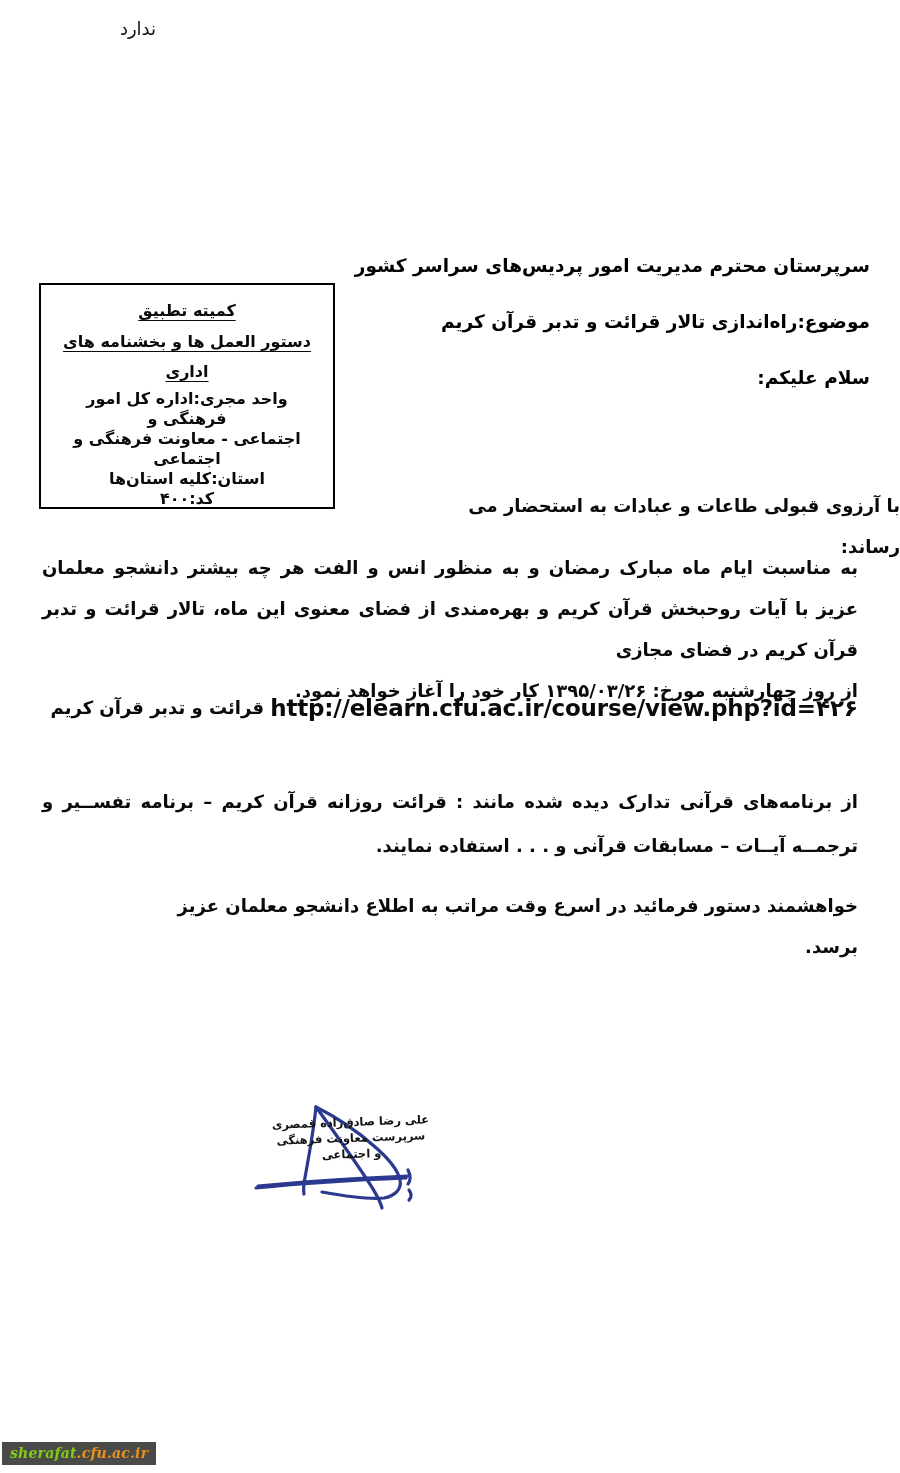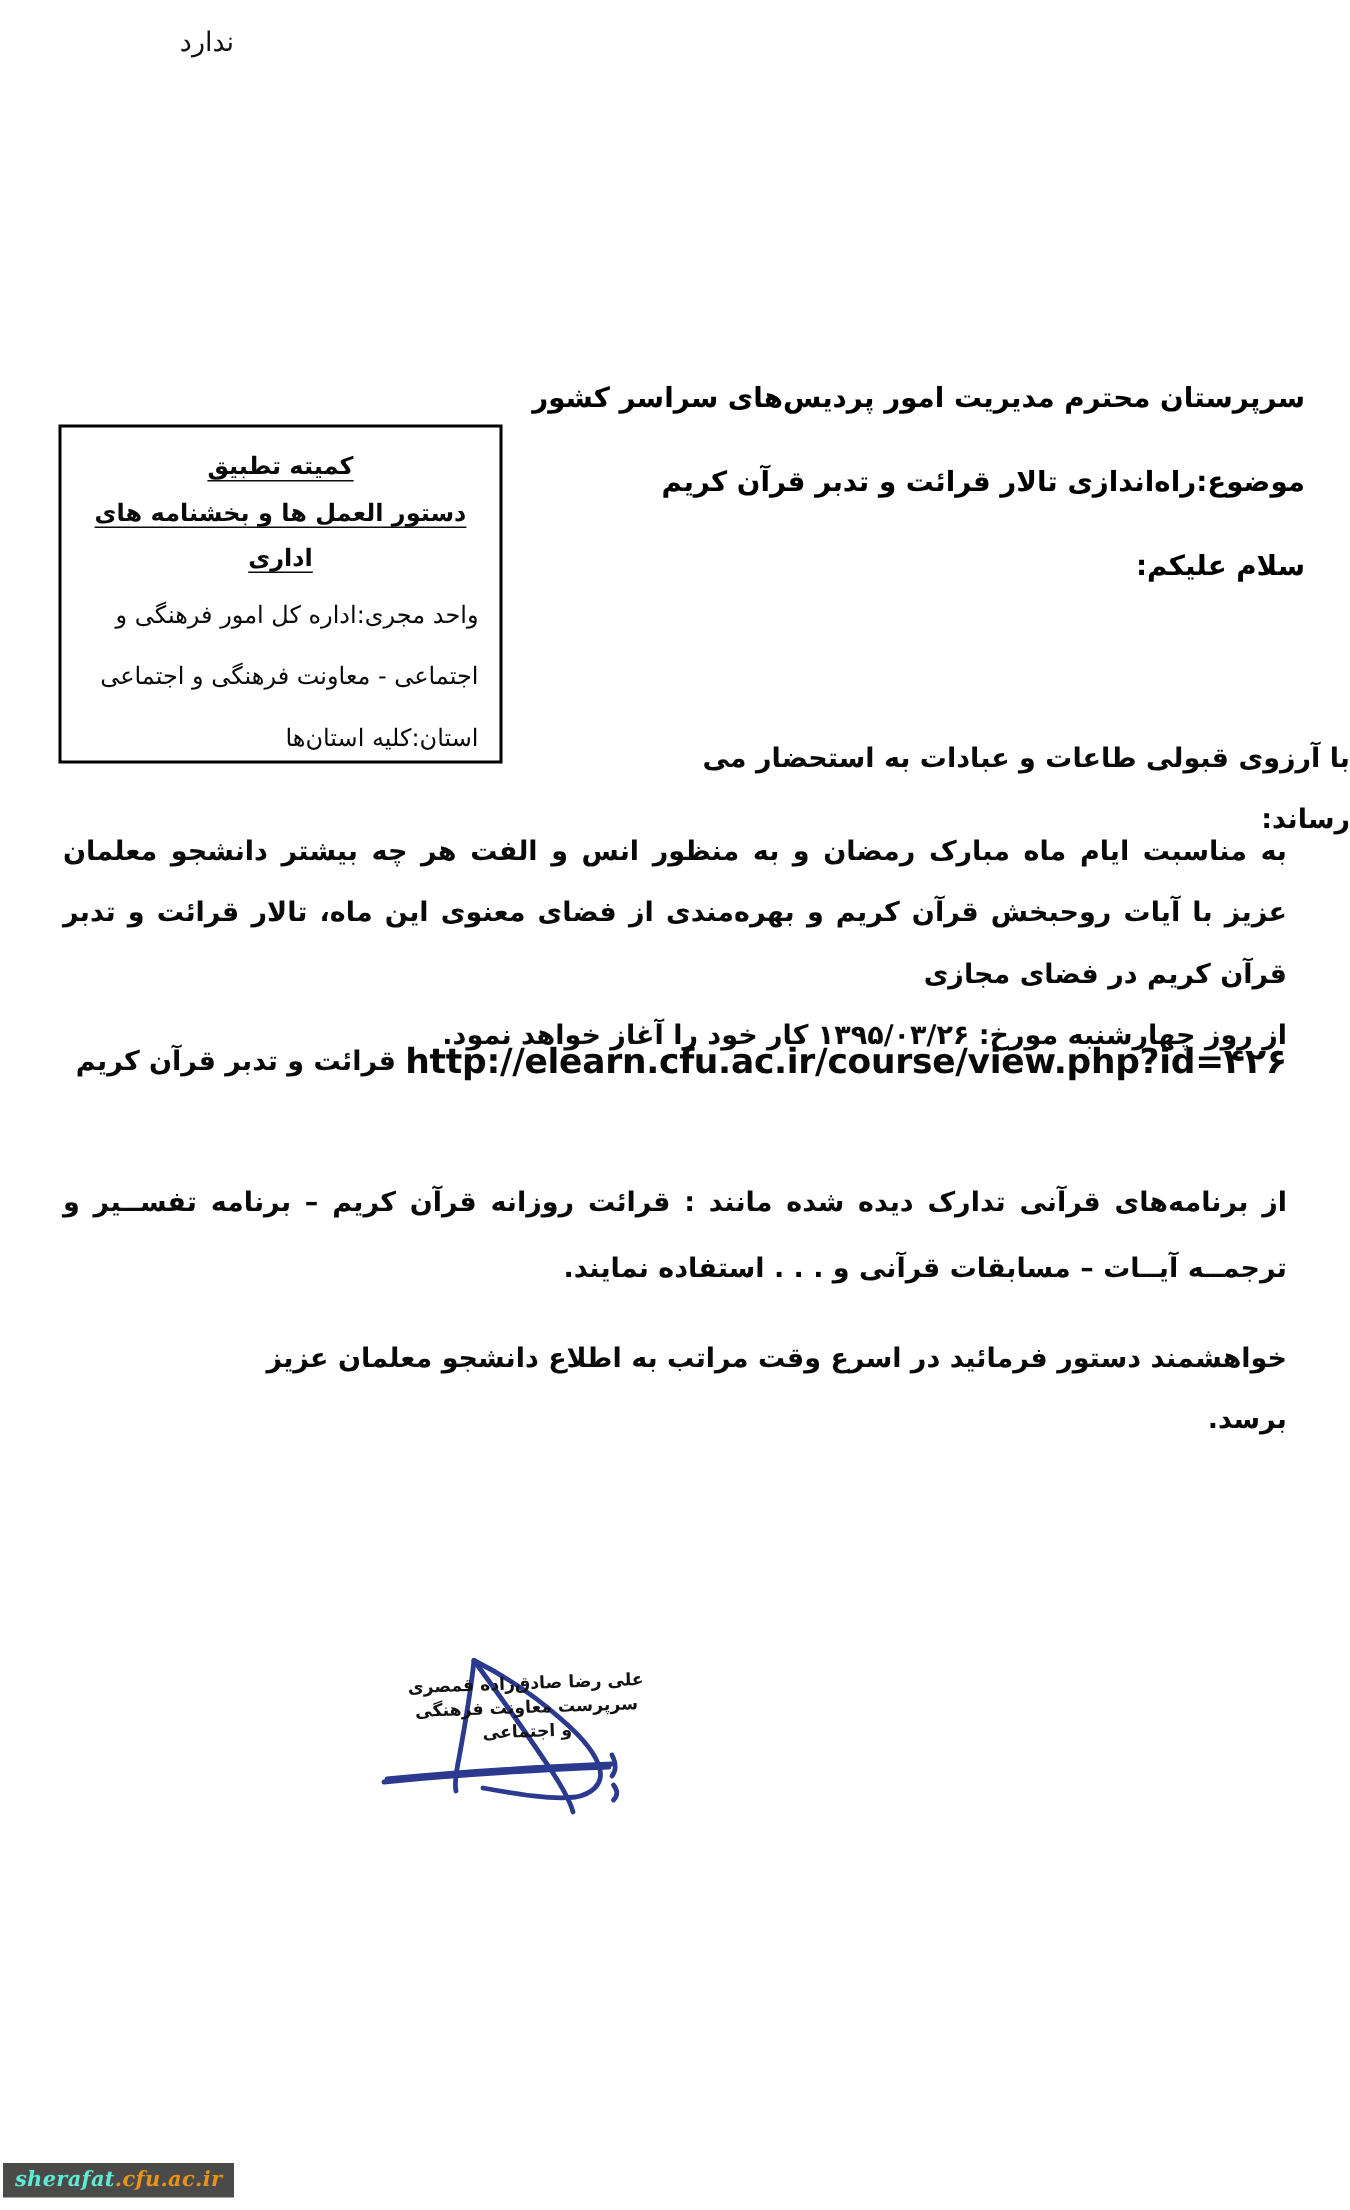--- a/index.html
+++ b/index.html
@@ -69,23 +69,23 @@
   .cb-subtitle {
     font-size: 16px;
     font-weight: bold;
     line-height: 30px;
     text-decoration: underline;
     text-underline-offset: 4px;
     margin-bottom: 2px;
   }
   .cb-row {
     font-size: 16px;
-    font-weight: normal;
-    line-height: 41px;
-    text-align: right;
+    font-weight: bold;
+    line-height: 20px;
+    text-align: center;
   }
 
   
   .headings {
     position: absolute;
     top: 238px;
     right: 30px;
     width: 480px;
     text-align: right;
     direction: rtl;
@@ -202,39 +202,40 @@
     padding: 3px 8px 4px 8px;
     direction: ltr;
     font-family: "DejaVu Serif", "Liberation Serif", serif;
     font-size: 14px;
     font-style: italic;
     font-weight: bold;
     letter-spacing: 0.2px;
     line-height: 16px;
     white-space: nowrap;
   }
-  .wm-name { color: #5eead4; }
+  .wm-name { color: #84cc16; }
   .wm-domain { color: #e8911c; }
 </style>
 </head>
 <body>
 
 <div class="page">
 
   <div class="header-block">
     <div class="header-line header-attach">ندارد</div>
   </div>
 
   <div class="committee-box">
     <div class="committee-inner">
       <div class="cb-title">کمیته تطبیق</div>
       <div class="cb-subtitle">دستور العمل ها و بخشنامه های اداری</div>
       <div class="cb-row">واحد مجری:اداره کل امور فرهنگی و</div>
       <div class="cb-row">اجتماعی - معاونت فرهنگی و اجتماعی</div>
       <div class="cb-row">استان:کلیه استان‌ها</div>
+      <div class="cb-row">کد:۴۰۰</div>
     </div>
   </div>
 
   <div class="headings">
     <div class="heading-line">سرپرستان محترم مدیریت امور پردیس‌های سراسر کشور</div>
     <div class="heading-line">موضوع:راه‌اندازی تالار قرائت و تدبر قرآن کریم</div>
     <div class="heading-line">سلام علیکم:</div>
   </div>
 
   <div class="body-area">

